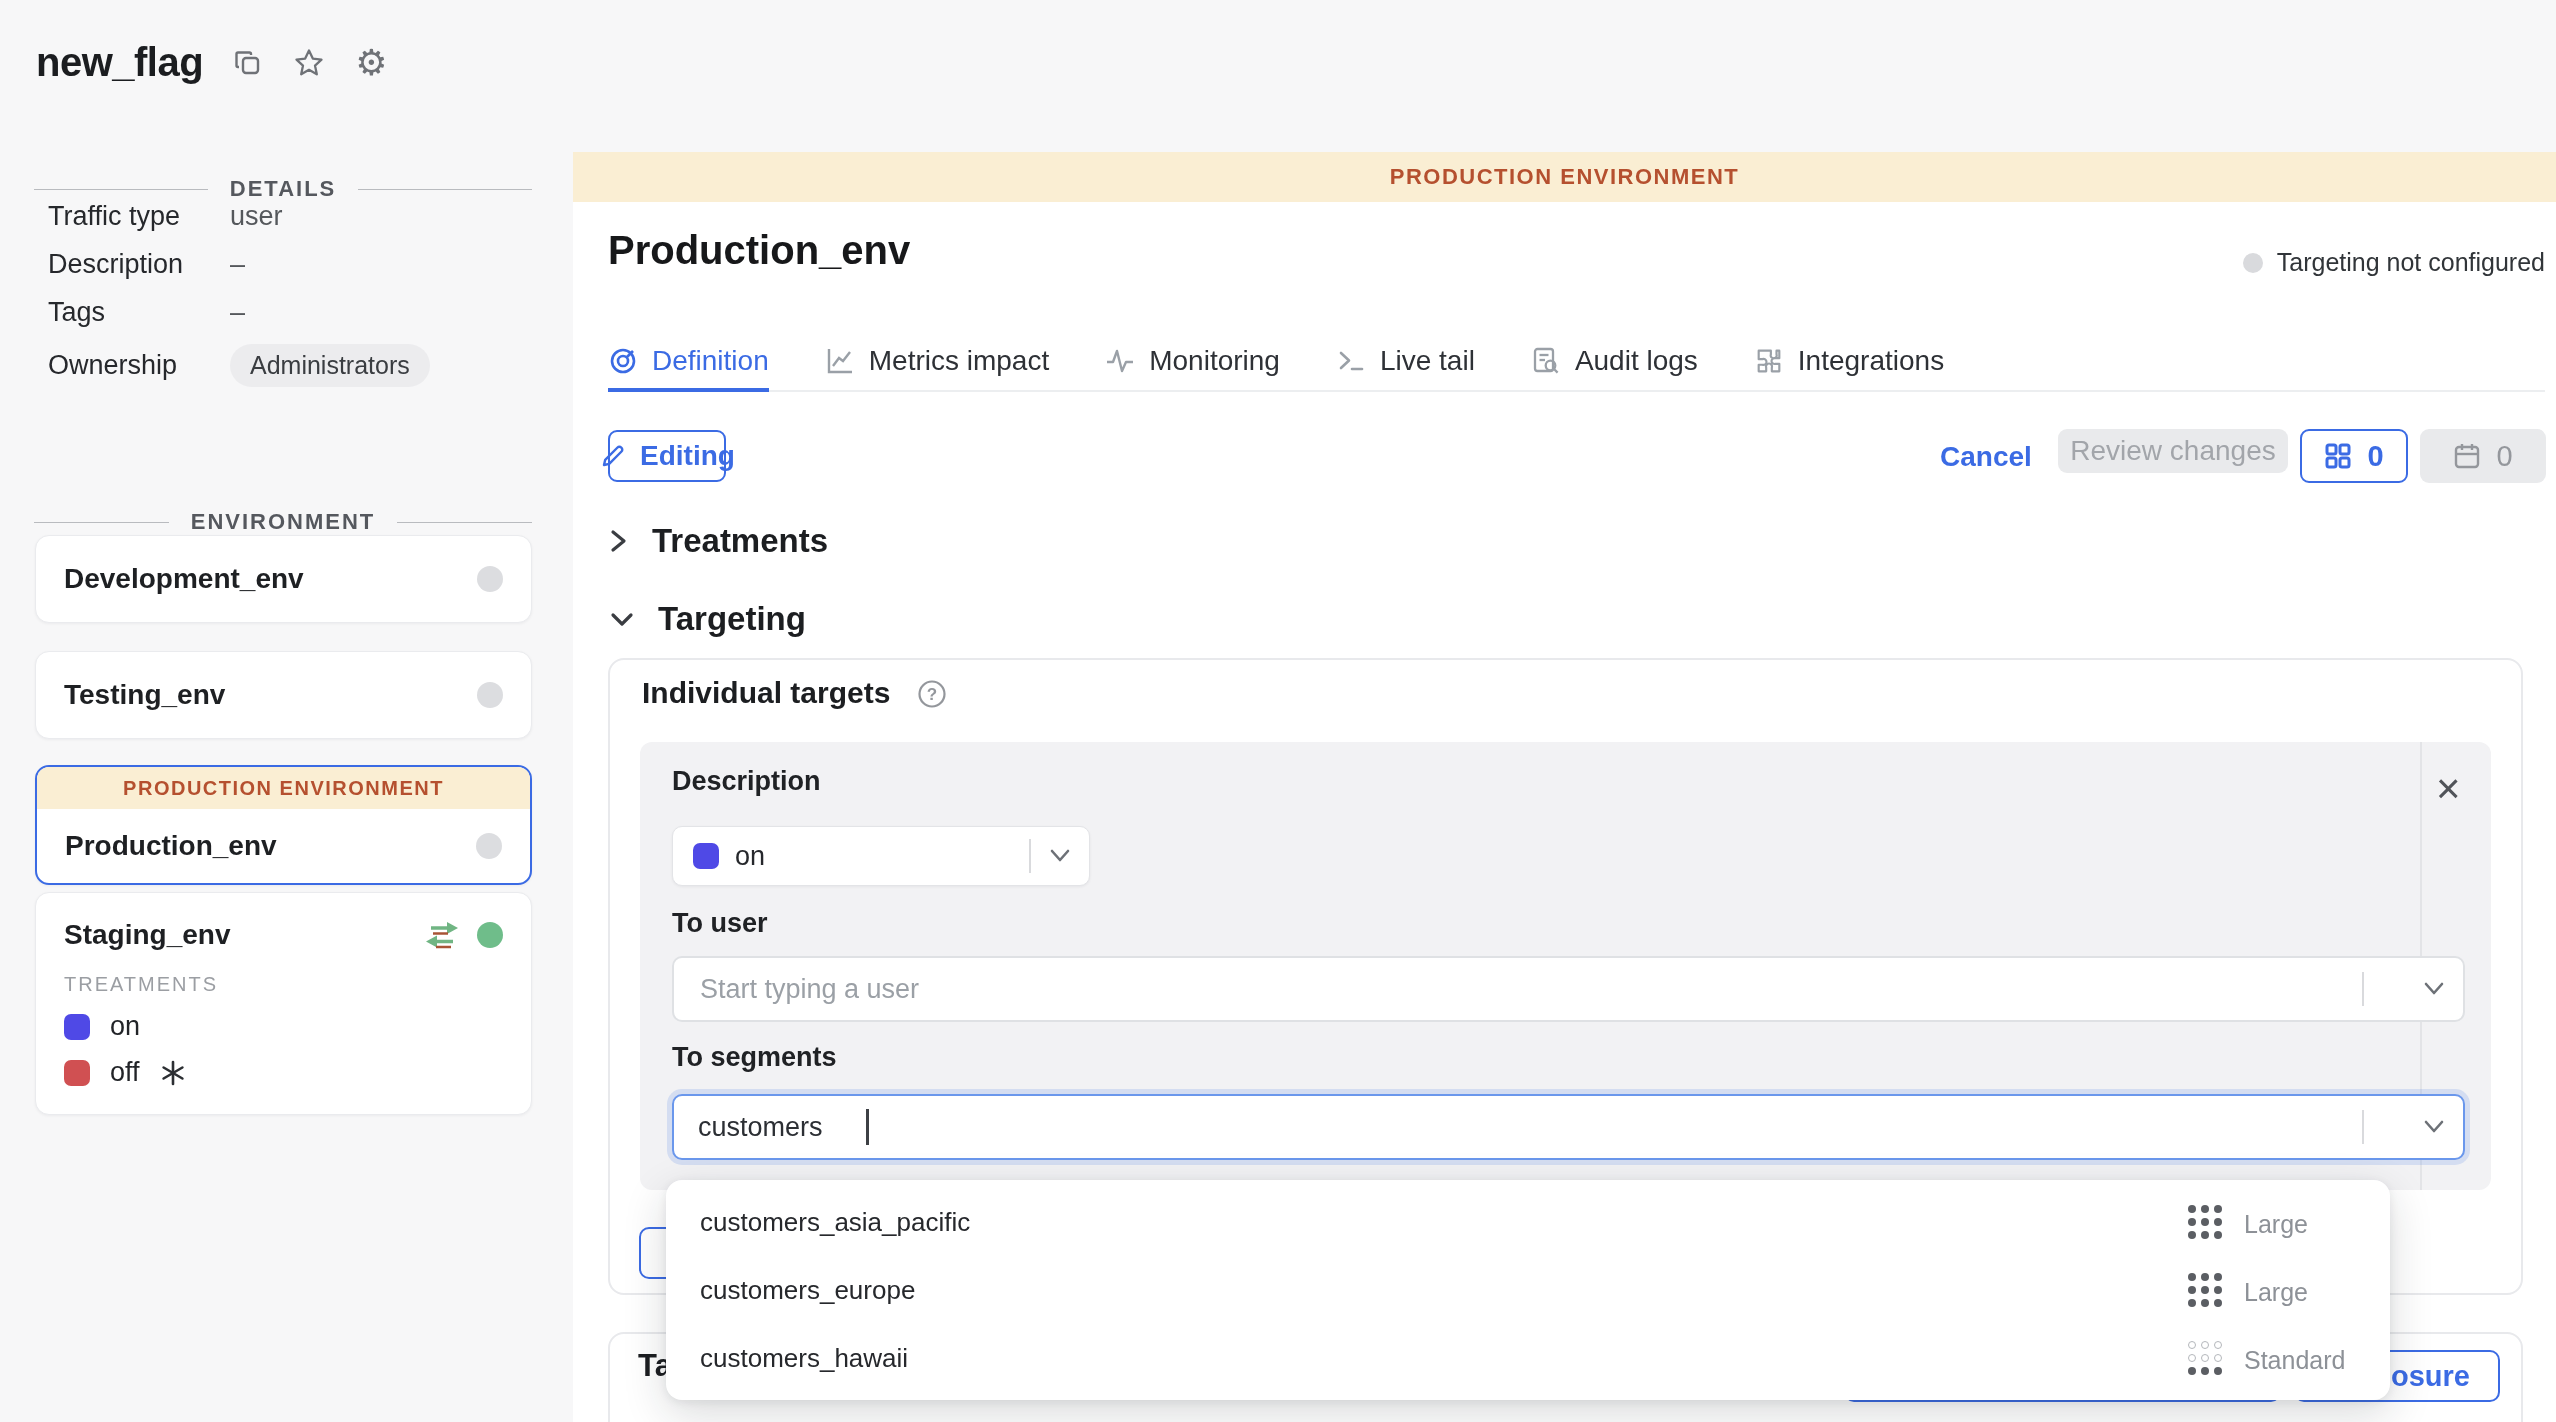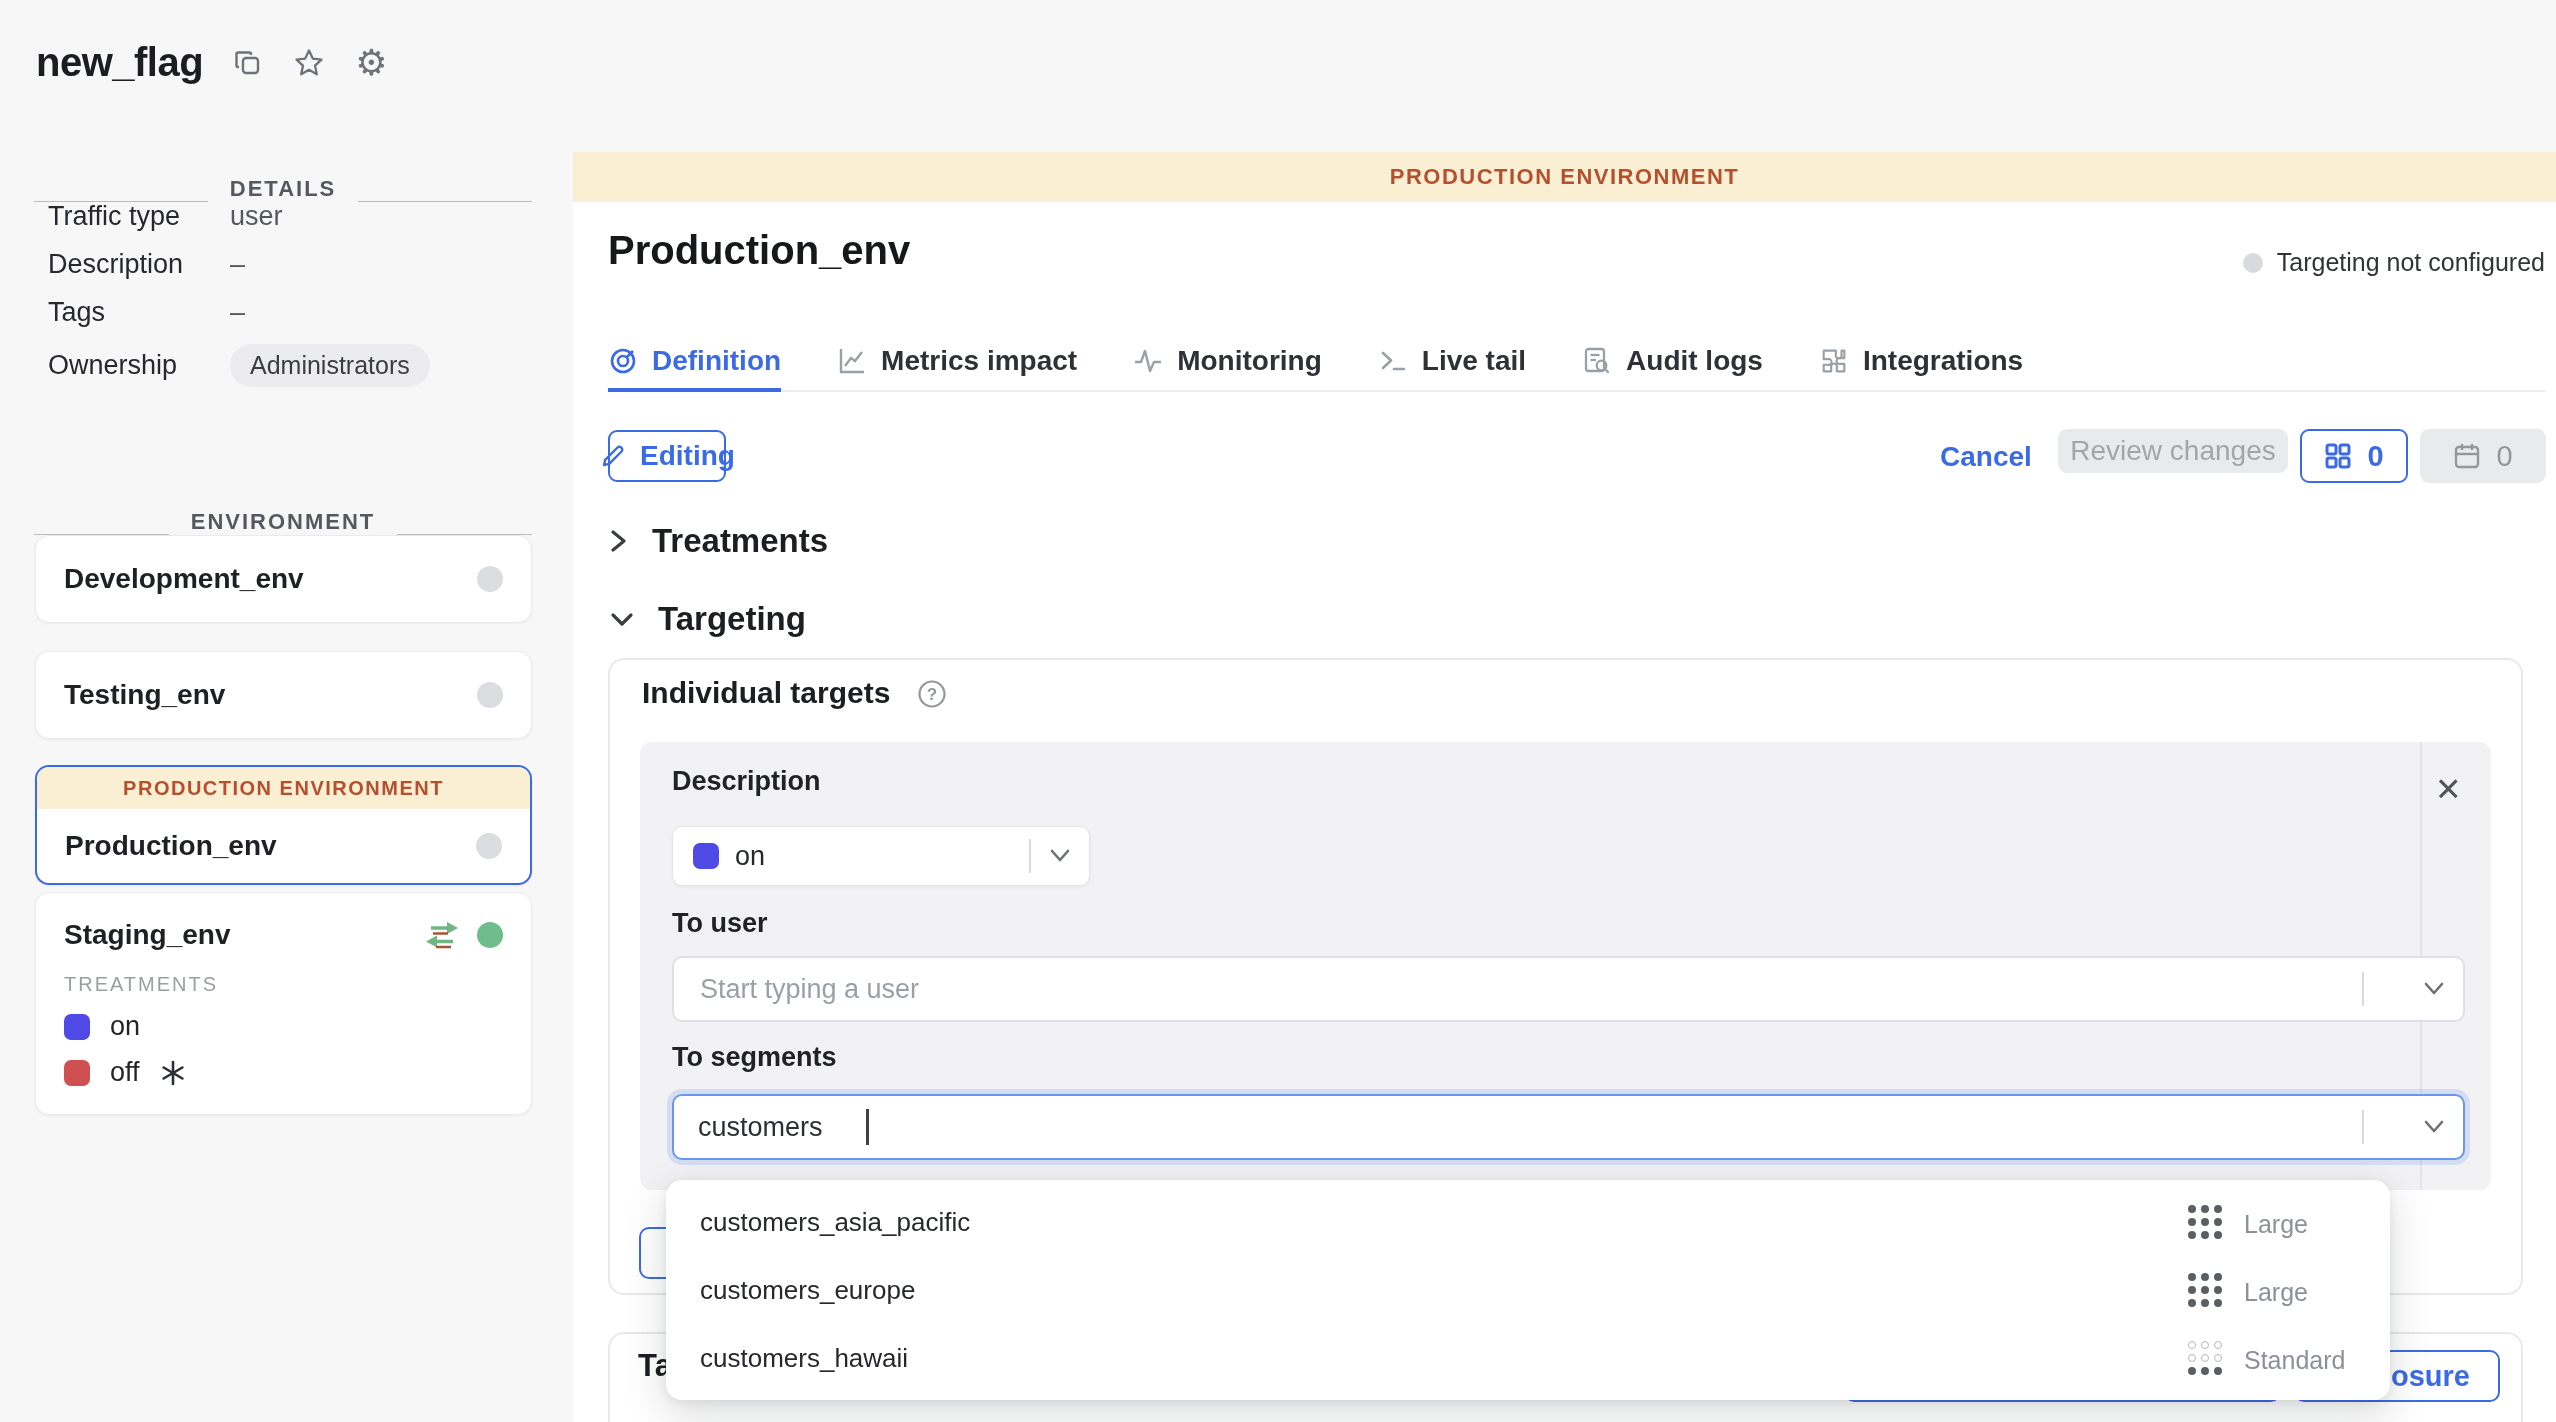--- a/index.html
+++ b/index.html
@@ -11,21 +11,21 @@
   }
   #root { position: relative; width: 2556px; height: 1422px; overflow: hidden; }
   svg { display: block; }
 
   
   .flag-header { position: absolute; left: 36px; top: 40px; display: flex; align-items: center; gap: 30px; }
   .flag-title { font-size: 40px; font-weight: bold; color: #1b1d20; letter-spacing: -0.5px; }
   .hdr-icon { color: #6f7277; cursor: pointer; }
   .gear-glyph { font-size: 36px; line-height: 36px; color: #6f7277; }
 
-  .divider-row { position: absolute; left: 34px; width: 498px; display: flex; align-items: flex-end; gap: 22px;
+  .divider-row { position: absolute; left: 34px; width: 498px; display: flex; align-items: center; gap: 22px;
     color: #55585e; font-size: 22px; font-weight: bold; letter-spacing: 2px; }
   .divider-row .line { flex: 1; height: 1px; background: #b9bbbf; }
   .divider-details { top: 176px; }
   .divider-env { top: 483px; margin-top: 26px; }
 
   .details-rows { position: absolute; left: 48px; top: 198px; width: 470px; display: flex; flex-direction: column; }
   .d-row { display: flex; align-items: center; min-height: 36px; margin-bottom: 12px; }
   .d-row.tall { min-height: 46px; }
   .d-label { width: 182px; font-size: 27px; color: #26282c; }
   .d-value { font-size: 27px; color: #55585c; }
@@ -60,21 +60,21 @@
     display: flex; align-items: center; justify-content: center; color: #b5502f; font-size: 22px; font-weight: bold; letter-spacing: 1.5px; }
   .main-bg { position: absolute; left: 573px; top: 202px; width: 1983px; height: 1220px; background: #ffffff; }
 
   .page-title { position: absolute; left: 608px; top: 228px; font-size: 40px; font-weight: bold; color: #17181a; }
   .targeting-status { position: absolute; right: 11px; top: 248px; display: flex; align-items: center; gap: 14px; }
   .targeting-status .dot { width: 20px; height: 20px; border-radius: 50%; background: #d9dadd; }
   .targeting-status .txt { font-size: 25px; color: #313539; }
 
   .tabs-rule { position: absolute; left: 608px; top: 336px; width: 1937px; height: 56px; border-bottom: 2px solid #eceef0; }
   .tabs { position: absolute; left: 608px; top: 336px; height: 56px; display: flex; gap: 56px; z-index: 2; }
-  .tab { display: flex; align-items: center; gap: 14px; font-size: 28px; font-weight: 700; color: #2e3136;
+  .tab { display: flex; align-items: center; gap: 14px; font-size: 28px; font-weight: 400; color: #2e3136;
     border-bottom: 4px solid transparent; padding-bottom: 2px; cursor: pointer; }
   .tab .ticon { color: #9aa0a7; }
   .tab.active { color: #3b6be4; border-bottom-color: #3b6be4; }
   .tab.active .ticon { color: #3b6be4; }
 
   .editing-btn { position: absolute; left: 608px; top: 430px; width: 118px; height: 52px; border: 2px solid #3b6be4;
     border-radius: 9px; background: #fff; color: #3b6be4; font-size: 28px; font-weight: 600;
     display: flex; align-items: center; justify-content: center; gap: 13px; cursor: pointer; }
   .cancel-link { position: absolute; left: 1940px; top: 441px; font-size: 28px; font-weight: 600; color: #3b6be4; cursor: pointer; }
   .review-btn { position: absolute; left: 2058px; top: 429px; width: 230px; height: 44px; background: #e9eaec;

